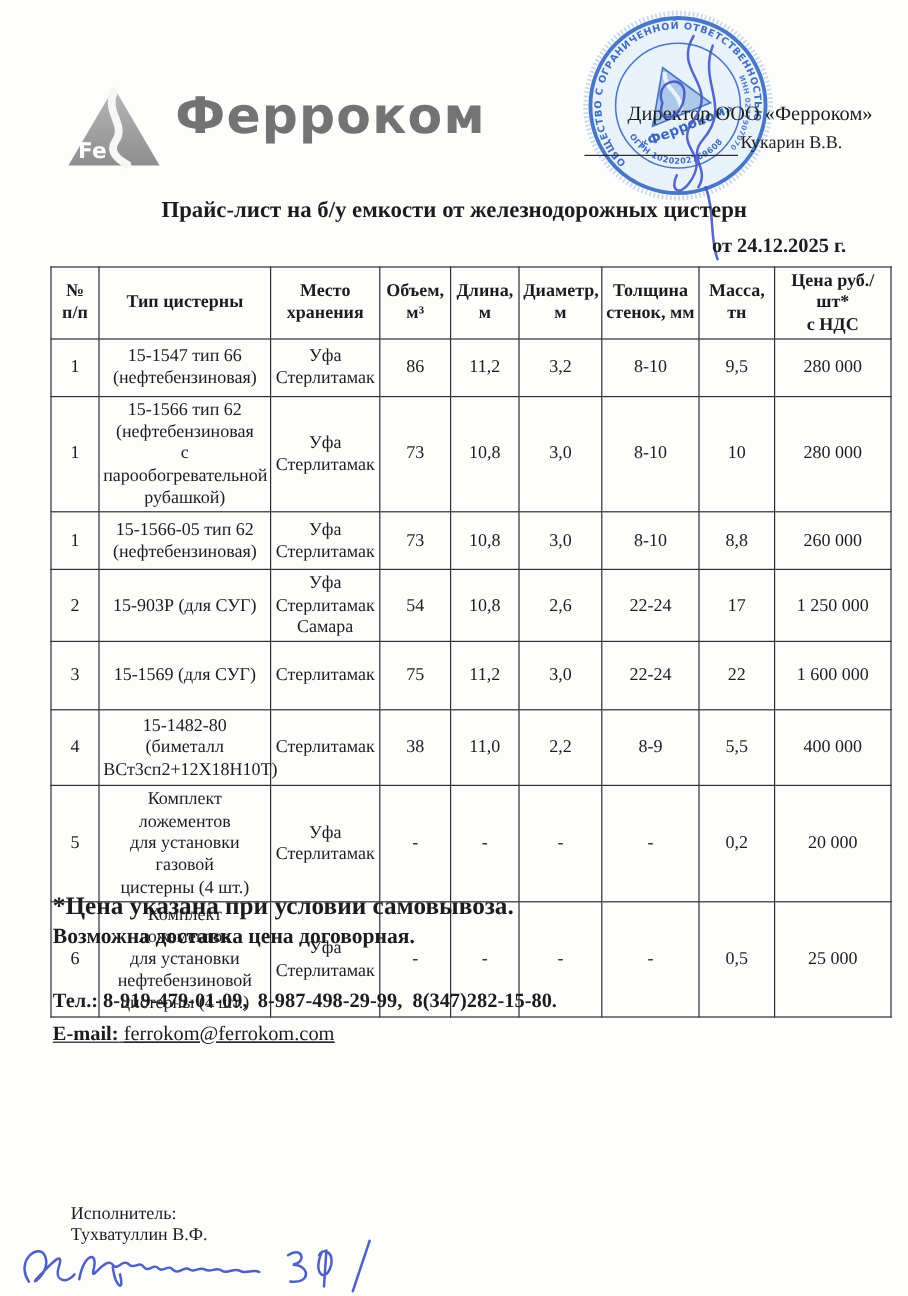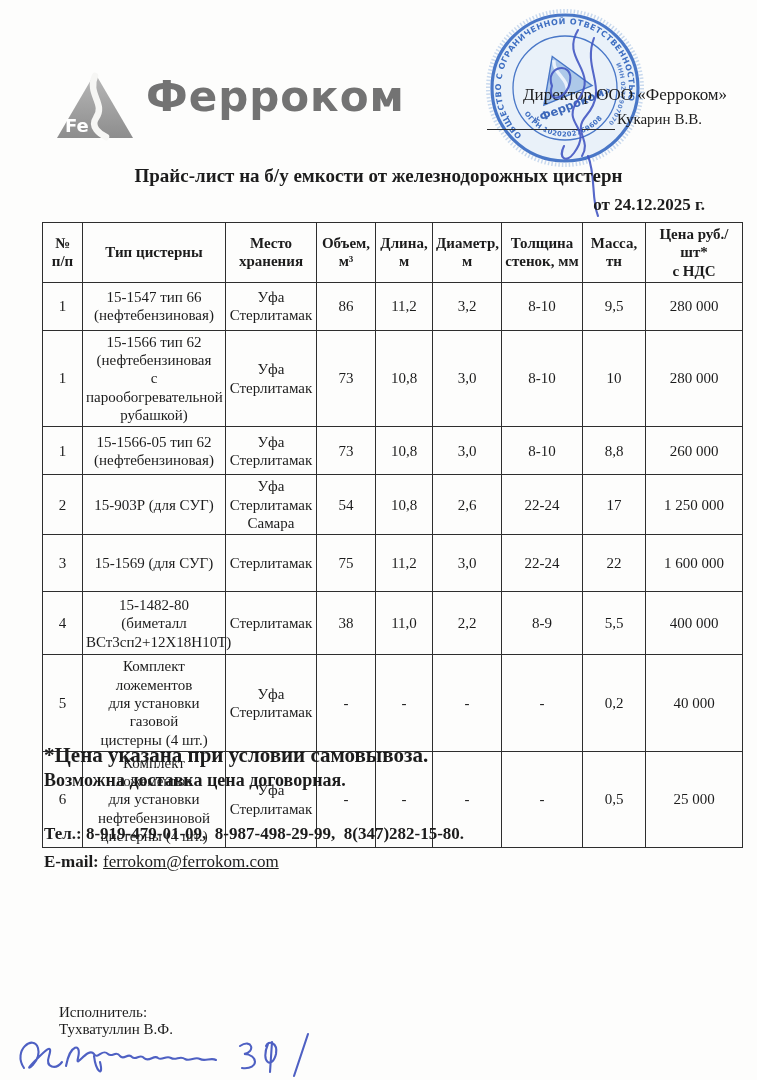--- a/index.html
+++ b/index.html
@@ -45,21 +45,21 @@
     text-align:center;vertical-align:middle;
     white-space:pre-line;line-height:1.22;
     padding:2px 3px;box-sizing:border-box;
     font-weight:400;
   }
   table.price thead th{font-weight:700;}
   
   .note1{position:absolute;left:44px;top:743px;font-size:21px;font-weight:700;text-align:right;}
   .note2{position:absolute;left:44px;top:770px;font-size:18px;font-weight:700;text-align:right;}
   .phones{position:absolute;left:44px;top:824px;font-size:17px;font-weight:700;white-space:pre-wrap;}
-  .email-row{position:absolute;left:44px;top:852px;font-size:17px;}
+  .email-row{position:absolute;left:44px;top:852px;font-size:17px;text-decoration:underline;}
   .email-label{font-weight:700;}
   .email-link{color:#1c1c1c;text-decoration:underline;}
   
   .exec-label{position:absolute;left:59px;top:1004px;font-size:15px;text-align:right;}
   .exec-name{position:absolute;left:59px;top:1021px;font-size:15px;}
   .pen-bottom{position:absolute;left:8px;top:1030px;width:320px;height:52px;pointer-events:none;}
 </style>
 </head>
 <body>
 
@@ -237,21 +237,21 @@
           <td>Комплект ложементов
 для установки газовой
 цистерны (4 шт.)</td>
           <td>Уфа
 Стерлитамак</td>
           <td>-</td>
           <td>-</td>
           <td>-</td>
           <td>-</td>
           <td>0,2</td>
-          <td>40 000</td>
+          <td>20 000</td>
       </tr>
       <tr style="height:60px">
         <td>6</td>
           <td>Комплект ложементов
 для установки
 нефтебензиновой
 цистерны (4 шт.)</td>
           <td>Уфа
 Стерлитамак</td>
           <td>-</td>

